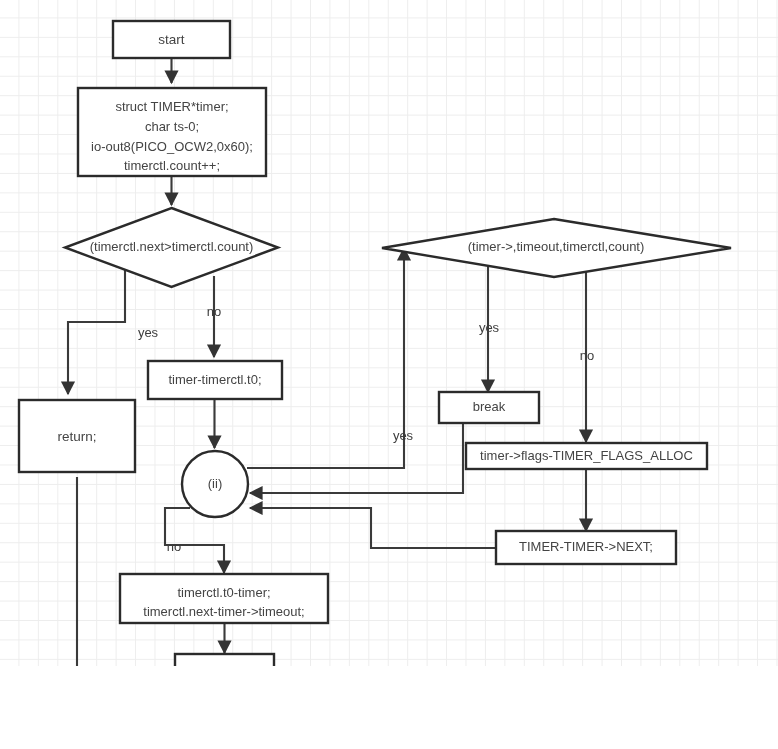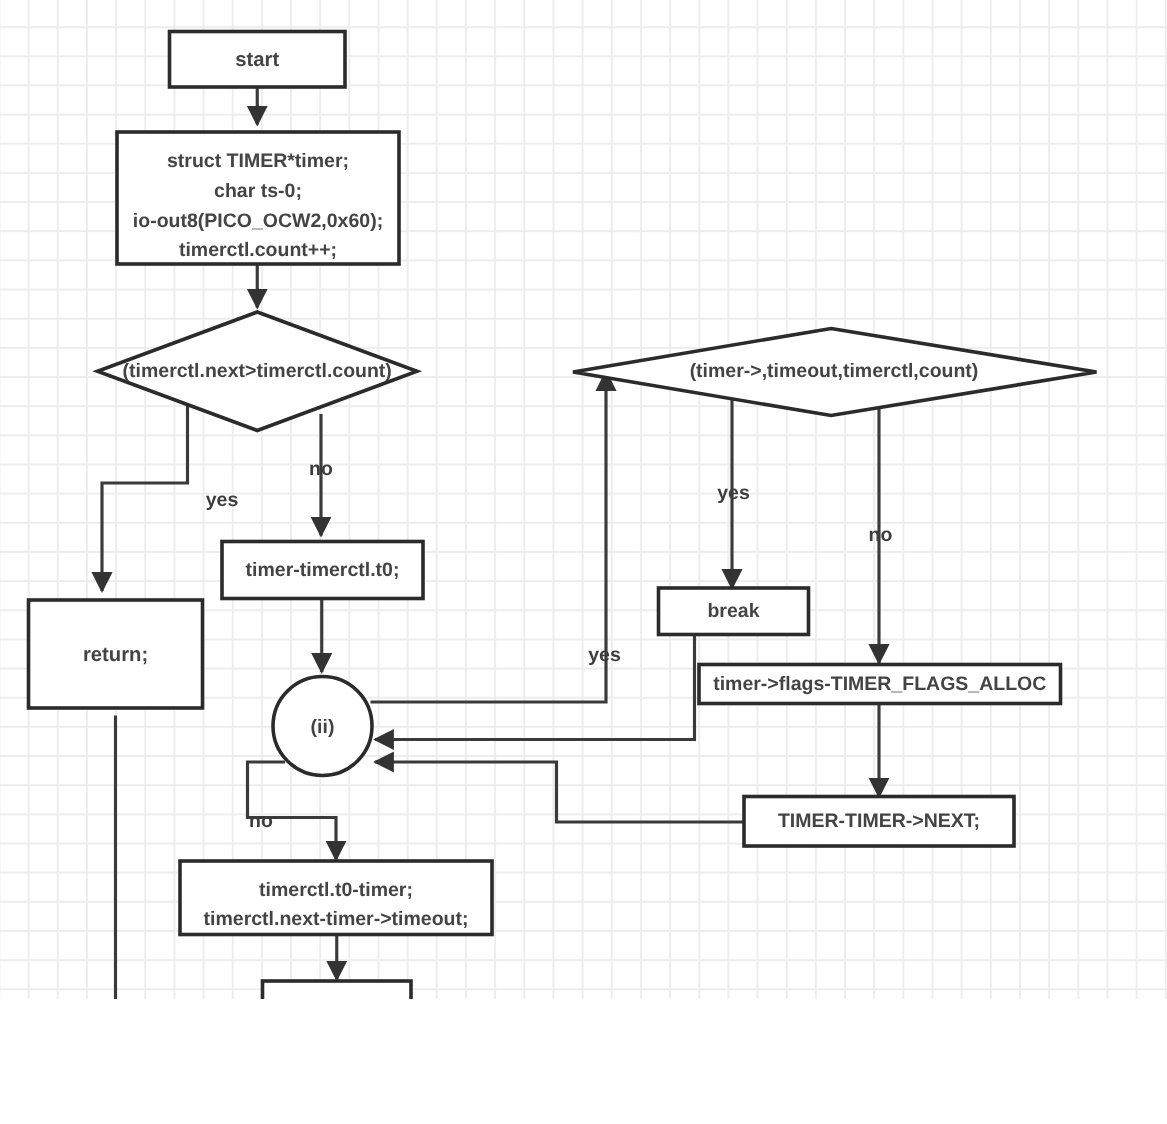--- a/index.html
+++ b/index.html
@@ -14,21 +14,20 @@
     position: relative;
     width: 778px;
     height: 666px;
     background-color: #ffffff;
     background-image:
       linear-gradient(to right, #ededed 1px, transparent 1px),
       linear-gradient(to bottom, #ededed 1px, transparent 1px);
     background-size: 19.45px 19.45px;
     background-position: -1px -2px;
     overflow: hidden;
-    font-weight: bold;
   }
   #flow {
     position: absolute;
     left: 0;
     top: 0;
     width: 778px;
     height: 749px;
   }
   .shape {
     fill: #ffffff;

